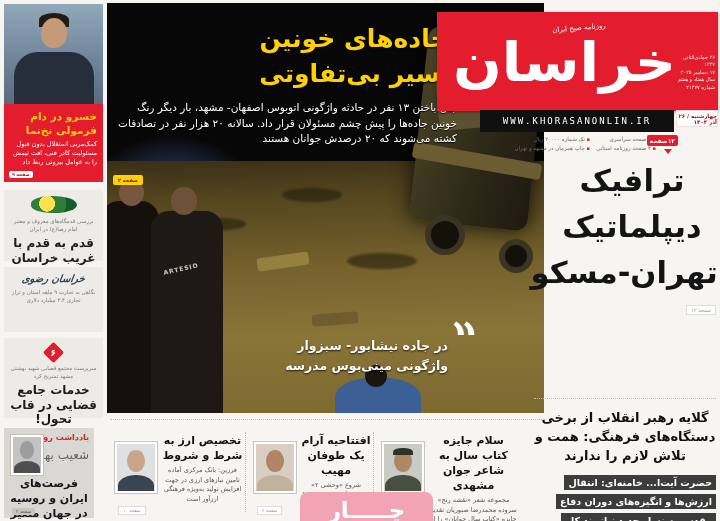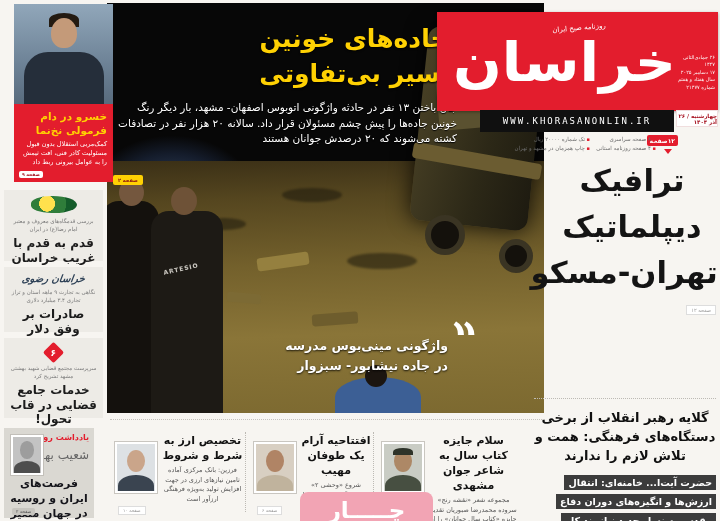--- a/index.html
+++ b/index.html
@@ -55,21 +55,21 @@
   .pill-gray { display:inline-block; font-size:5px; color:#999; border:1px solid #ddd; background:#fff; padding:1px 4px; margin-top:9px; }
 
   
   .leader { left:534px; top:398px; width:182px; border-top:1px dotted #bdbab4; padding-top:9px; }
   .leader-h { font-size:13px; line-height:19px; font-weight:bold; color:#101010; text-align:center; }
   .leader-quote { margin-top:7px; text-align:right; line-height:17px; }
   .leader-quote span { background:#3c3c3c; color:#fff; font-size:9.5px; font-weight:bold; padding:2px 4px;
                        -webkit-box-decoration-break:clone; box-decoration-break:clone; }
 
   
-  .khosro-card { left:14px; top:4px; width:99px; height:222px;border-radius:23px; }
+  .khosro-card { left:4px; top:4px; width:99px; height:222px;border-radius:23px; }
   .khosro-photo { width:99px; height:100px; background:linear-gradient(#91a7ba 0%,#6d8296 60%,#596b7d 100%); position:relative; overflow:hidden; }
   .khosro-body { position:absolute; left:10px; bottom:-6px; width:80px; height:58px; background:#252e3a; border-radius:24px 24px 0 0; }
   .khosro-head { position:absolute; left:37px; top:14px; width:26px; height:30px; background:#c49a79; border-radius:50% 50% 45% 45%; }
   .khosro-hair { position:absolute; left:35px; top:9px; width:30px; height:14px; background:#241b12; border-radius:50% 50% 0 0; }
   .khosro-red { width:99px; height:78px; background:#e31d2d; position:relative; padding:5px 6px 4px; }
   .khosro-tail { position:absolute; top:100px; right:12px; width:0; height:0; border:7px solid transparent; border-top-color:#7a838c; }
   .khosro-title { color:#ffd103; font-size:10.5px; line-height:14px; font-weight:bold; text-align:right; }
   .khosro-text { color:#fff; font-size:6.5px; line-height:9px; text-align:right; margin-top:3px; }
   .pill-white { position:absolute; left:5px; bottom:4px; background:#fff; color:#a50f1d; font-size:4.5px; font-weight:bold; padding:1px 3px; border-radius:2px; }
 
@@ -139,22 +139,22 @@
 
     <div class="abs lead-h">
       <div>جاده‌های خونین</div>
       <div>اسیر بی‌تفاوتی</div>
     </div>
     <div class="abs lead-lede">جان باختن ۱۳ نفر در حادثه واژگونی اتوبوس اصفهان- مشهد، بار دیگر رنگ خونین جاده‌ها را پیش چشم مسئولان قرار داد. سالانه ۲۰ هزار نفر در تصادفات کشته می‌شوند که ۲۰ درصدش جوانان هستند</div>
     <div class="abs pill-yellow">صفحه ۲</div>
 
     <div class="abs quote-mark">“</div>
     <div class="abs photo-caption">
+      <div>در جاده نیشابور- سبزوار</div>
       <div>واژگونی مینی‌بوس مدرسه</div>
-      <div>در جاده نیشابور- سبزوار</div>
     </div>
   </div>
 
   <div class="abs logo-box">
     <div class="abs tagline">روزنامه صبح ایران</div>
     <div class="abs logo-text">خراسان</div>
     <div class="abs side-lines">
       <div>۲۶ جمادی‌الثانی ۱۴۴۷</div>
       <div>۱۷ دسامبر ۲۰۲۵</div>
       <div>سال هفتاد و هفتم</div>
@@ -208,21 +208,20 @@
 
   <div class="abs side-item" style="top:190px;height:71px;">
     <div class="logo-blob"></div>
     <div class="si-kicker">بررسی قدمگاه‌های معروف و معتبر امام رضا(ع) در ایران</div>
     <div class="si-title">قدم به قدم با غریب خراسان</div>
   </div>
 
   <div class="abs side-item" style="top:267px;height:65px;">
     <div class="logo-script">خراسان رضوی</div>
     <div class="si-kicker">نگاهی به تجارت ۹ ماهه استان و تراز تجاری ۳.۴ میلیارد دلاری</div>
-    <div class="si-title">صادرات بر وفق دلار</div>
   </div>
 
   <div class="abs side-item" style="top:338px;height:80px;">
     <div class="diamond">
         <span>۶</span>
       </div>
     <div class="si-kicker">سرپرست مجتمع قضایی شهید بهشتی مشهد تشریح کرد</div>
     <div class="si-title">خدمات جامع قضایی در قاب تحول!</div>
   </div>
 

